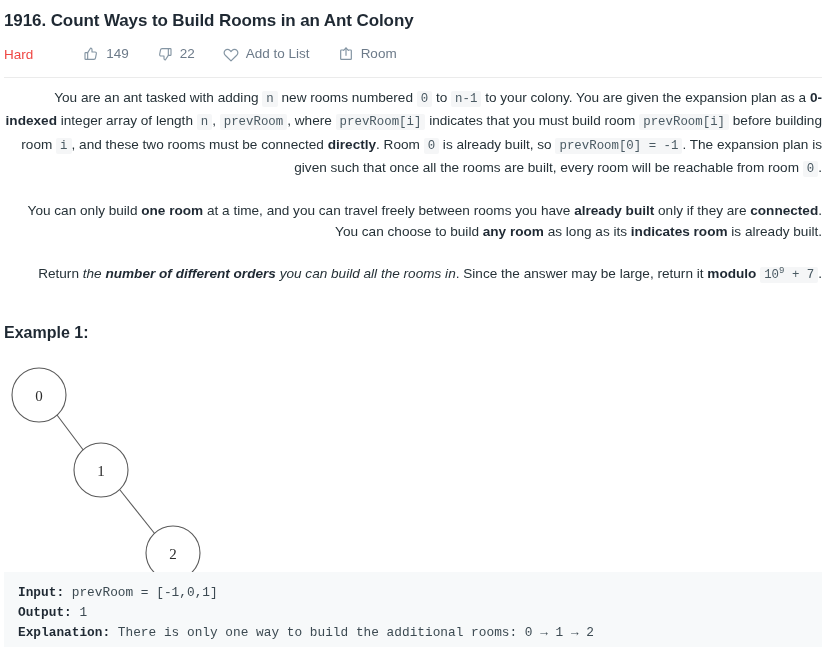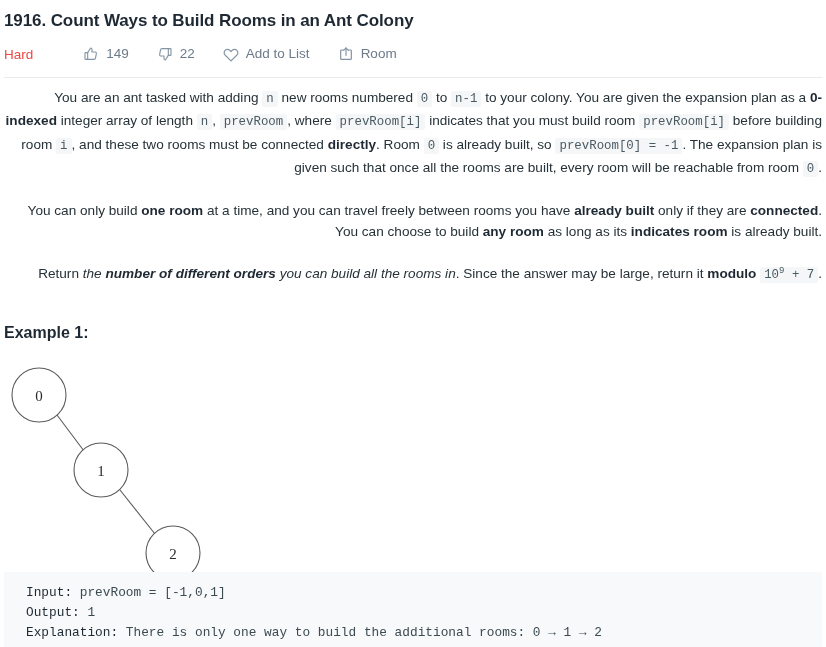--- a/index.html
+++ b/index.html
@@ -110,21 +110,21 @@
     background: #f7f9fa;
     margin: 0;
     padding: 11px 14px 12px 14px;
     font-family: "Liberation Mono", monospace;
     font-size: 12.8px;
     line-height: 20px;
     color: #3c4a52;
     white-space: pre;
     overflow: hidden;
   }
-  pre.codeblock b { font-weight: normal; color: #1f2933; margin-left: 8px; }
+  pre.codeblock b { font-weight: bold; color: #1f2933; }
 </style>
 </head>
 <body>
 
 <div class="page">
 
   <h1 class="title">1916. Count Ways to Build Rooms in an Ant Colony</h1>
 
   <div class="actions">
     <span class="difficulty">Hard</span>

